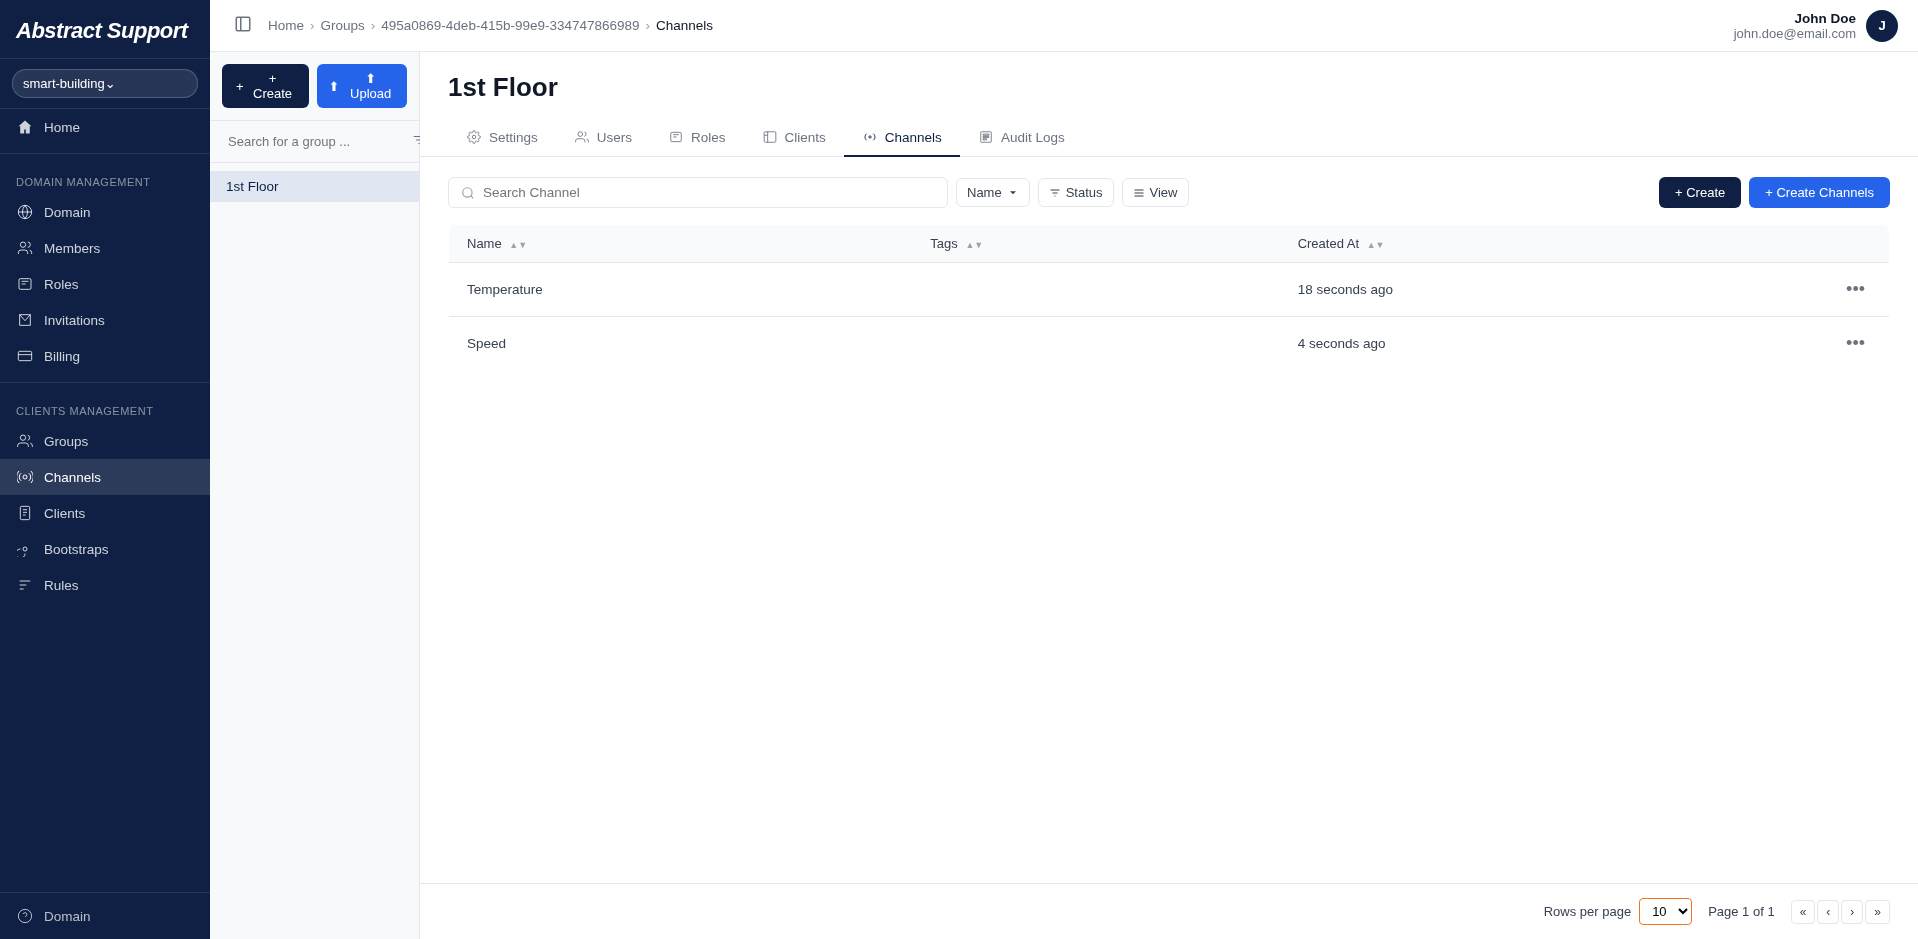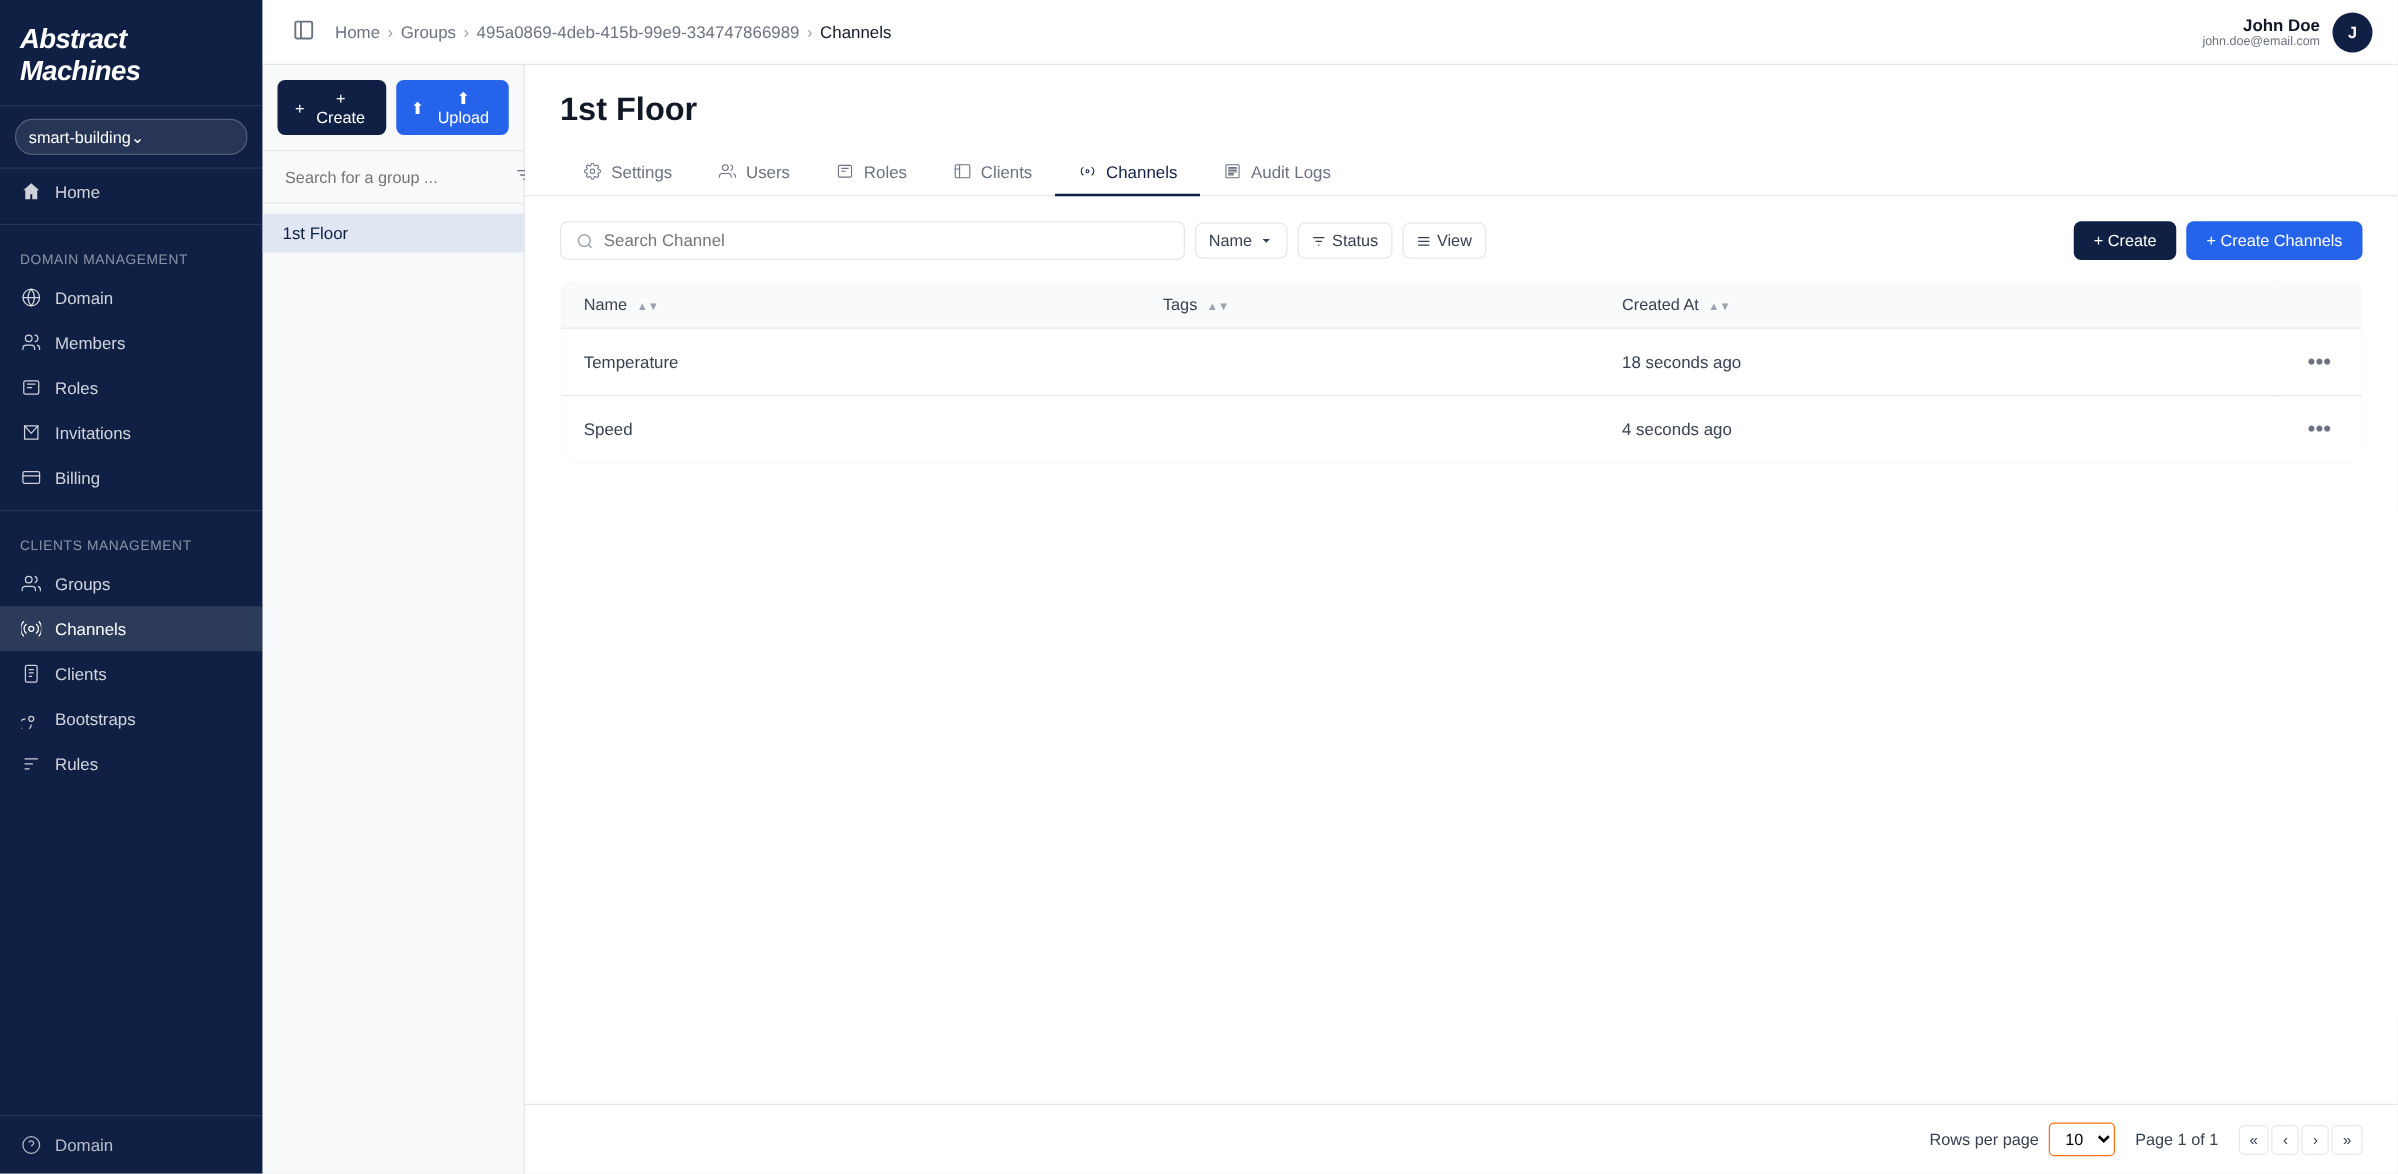--- a/index.html
+++ b/index.html
@@ -112,21 +112,21 @@
       border: none;
       cursor: pointer;
       padding: 4px;
       margin-right: 12px;
       color: #6b7280;
     }
     .topbar-left { display: flex; align-items: center; }
     .topbar-right { display: flex; align-items: center; gap: 10px; }
     .user-info { text-align: right; }
     .user-name { font-size: 13.5px; font-weight: 600; color: #111827; }
-    .user-email { font-size: 10px; color: #6b7280; }
+    .user-email { font-size: 13px; color: #6b7280; }
     .user-avatar {
       width: 32px; height: 32px; border-radius: 50%;
       background: #0f2044;
       color: #fff;
       display: flex; align-items: center; justify-content: center;
       font-weight: 600; font-size: 13px;
     }
 
     
     .content-area {
@@ -414,21 +414,21 @@
       font-size: 12px;
       color: #374151;
     }
     .page-btn:disabled { color: #d1d5db; cursor: default; }
   </style>
 </head>
 <body>
 
 <div class="sidebar">
   <div class="sidebar-logo">
-    <span>Abstract Machines</span>
+    <span>Abstract Support</span>
   </div>
   <div class="sidebar-workspace">
     <div class="workspace-select">
       <span>smart-building</span>
       <span>⌄</span>
     </div>
   </div>
 
   <div class="sidebar-nav-item">
     <span class="sidebar-icon">

